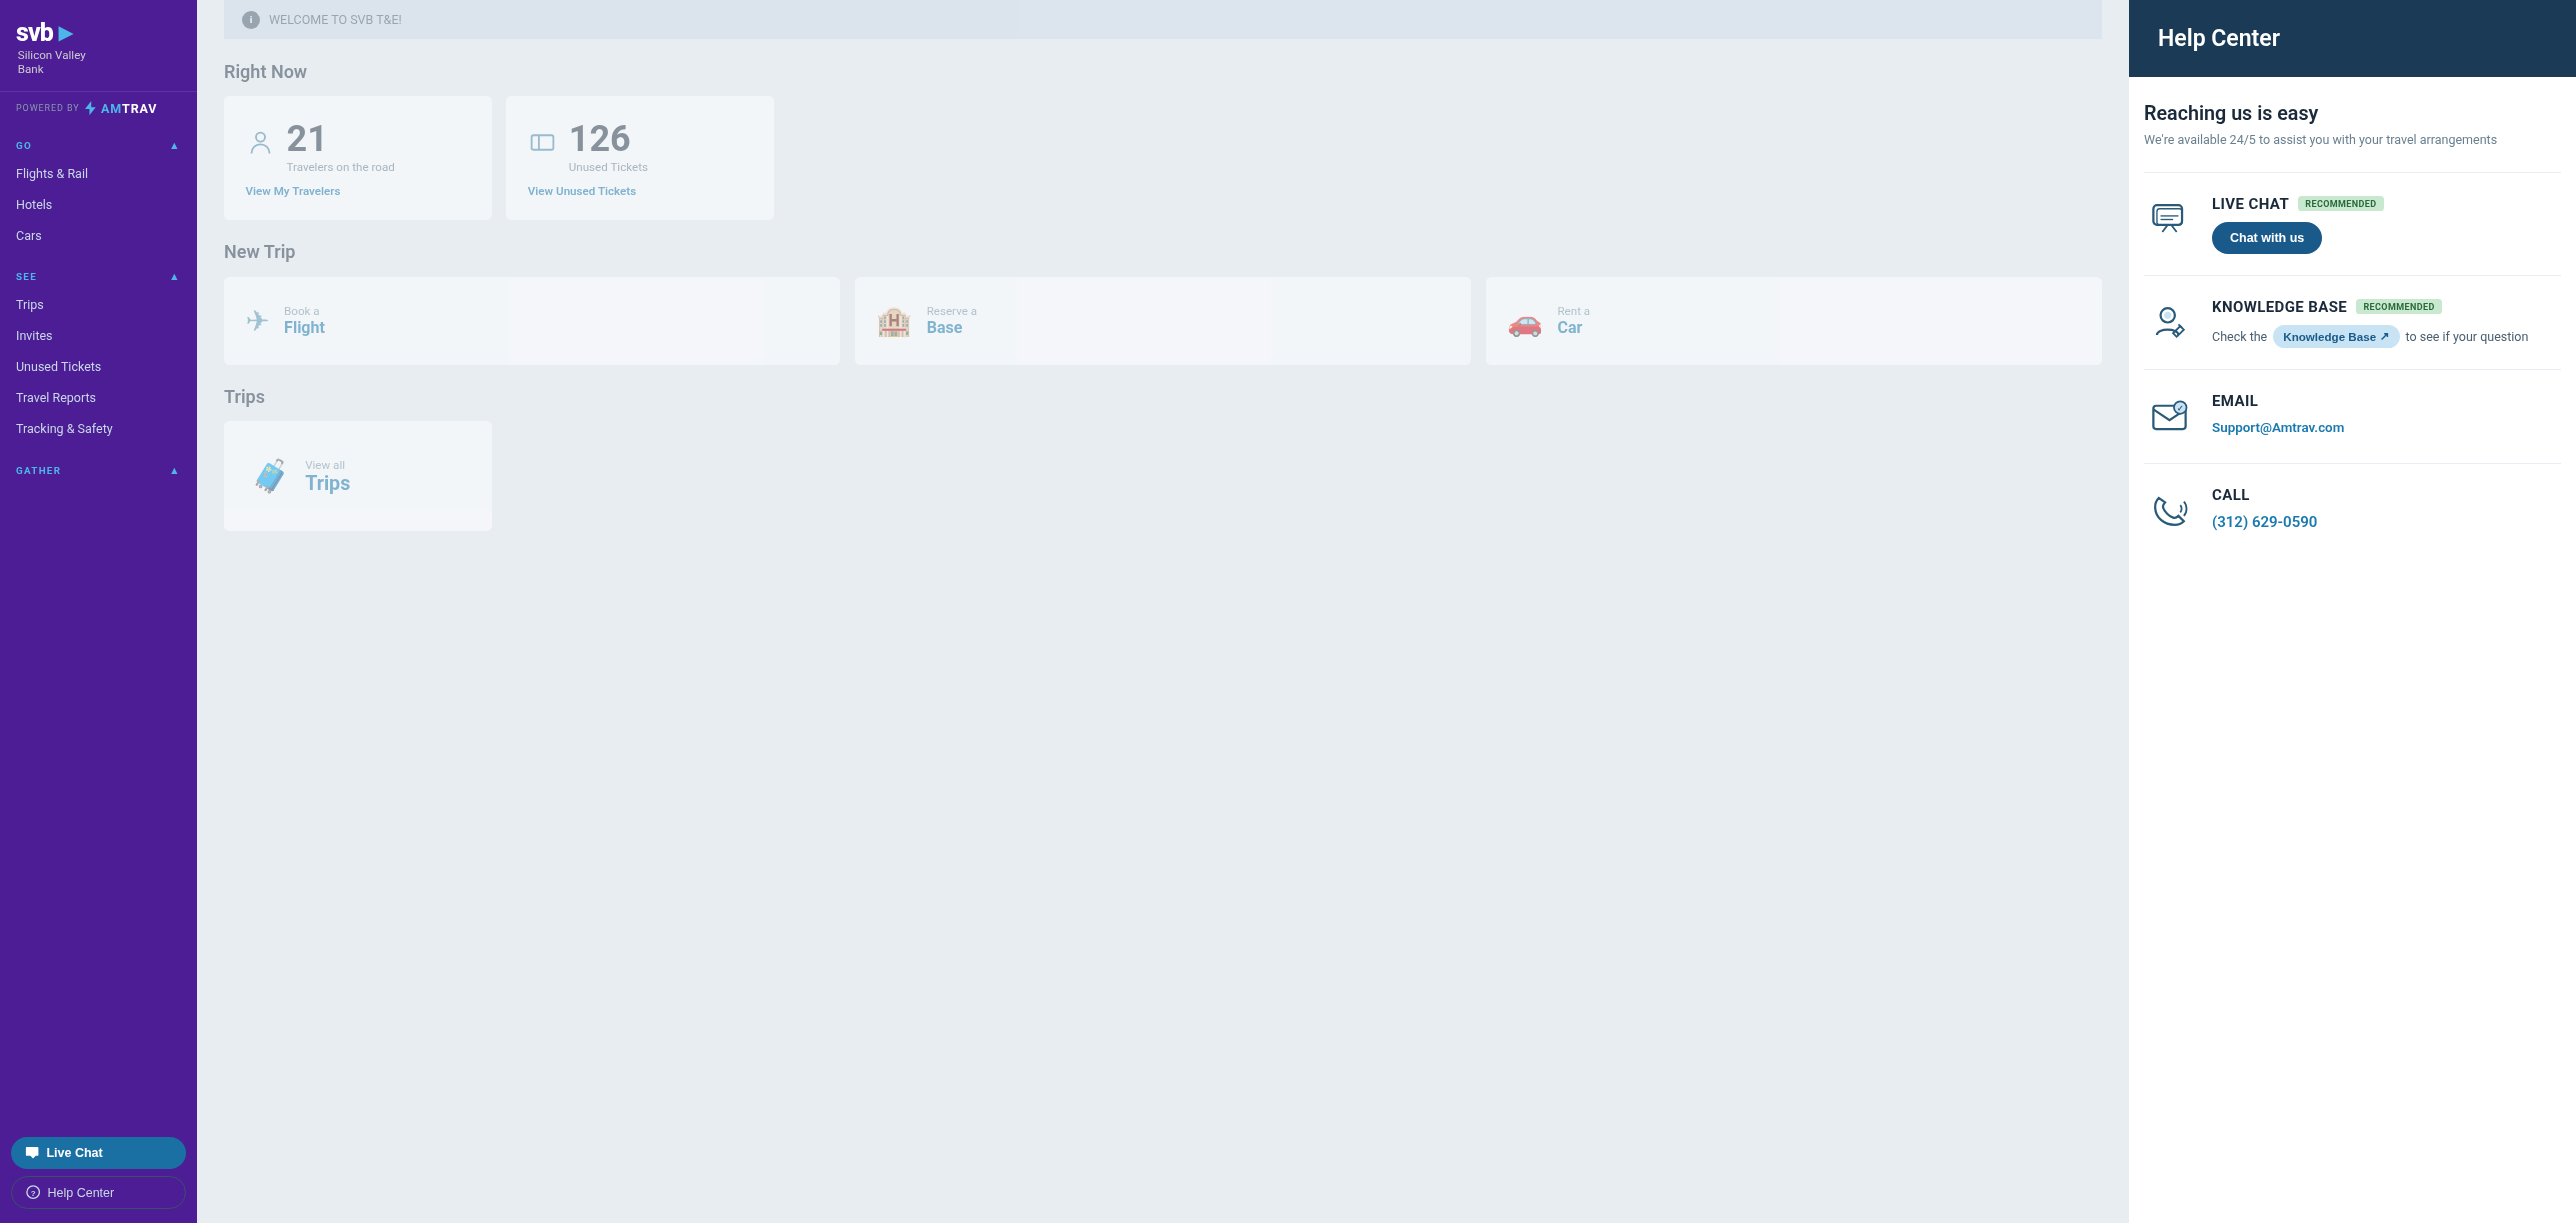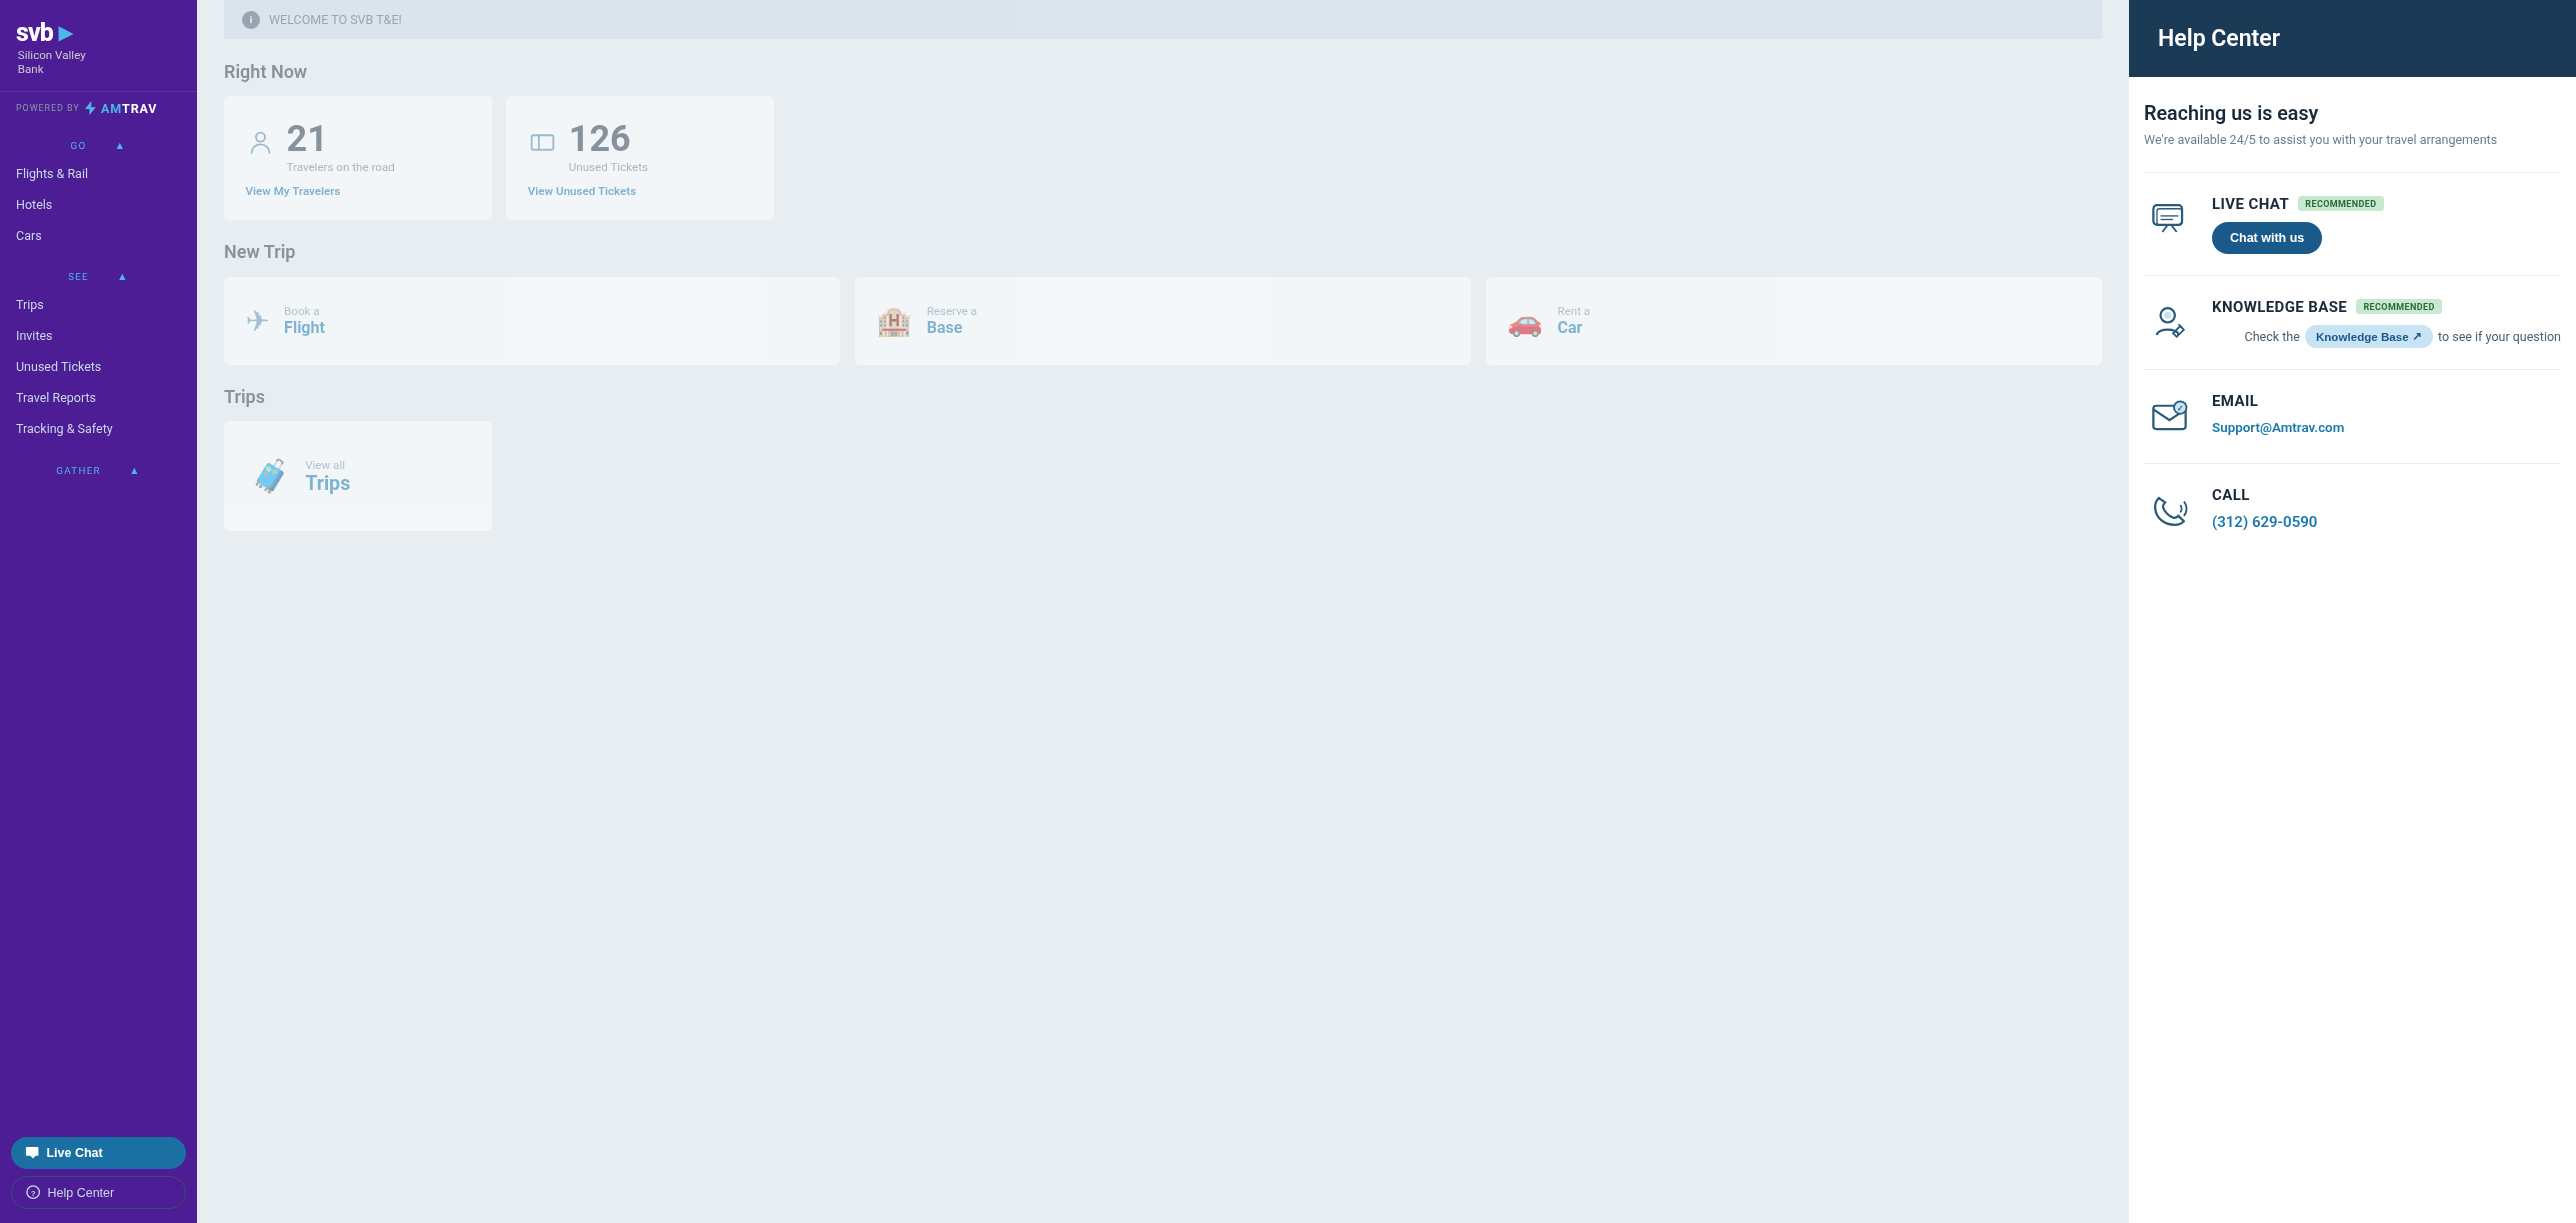--- a/index.html
+++ b/index.html
@@ -59,24 +59,24 @@
       letter-spacing: 0.9px;
     }
     .amtrav-logo span { color: #4db6e8; }
 
     .nav-section {
       padding: 5.4px 0;
     }
     .nav-section-header {
       display: flex;
       align-items: center;
-      justify-content: center;
+      justify-content: space-between;
       padding: 9px 16px 5.4px;
       font-size: 9.8px;
-      font-weight: 400;
+      font-weight: 700;
       letter-spacing: 1.3px;
       color: #4db6e8;
       text-transform: uppercase;
       cursor: pointer;
       gap: 28px;
     }
     .nav-section-header .chevron { font-size: 10.7px; color: #4db6e8; }
     .nav-item {
       padding: 8px 16px;
       font-size: 12.5px;
@@ -303,21 +303,20 @@
       font-weight: 600;
       cursor: pointer;
     }
     .knowledge-base-row {
       display: flex;
       align-items: center;
       gap: 5.4px;
       font-size: 12.5px;
       color: #4a6070;
       flex-wrap: wrap;
-      justify-content: flex-end;
     }
     .btn-knowledge-base {
       background: #c8e4f4;
       color: #1a5a8a;
       border: none;
       border-radius: 14.3px;
       padding: 4.5px 10.7px;
       font-size: 11.6px;
       font-weight: 600;
       cursor: pointer;

